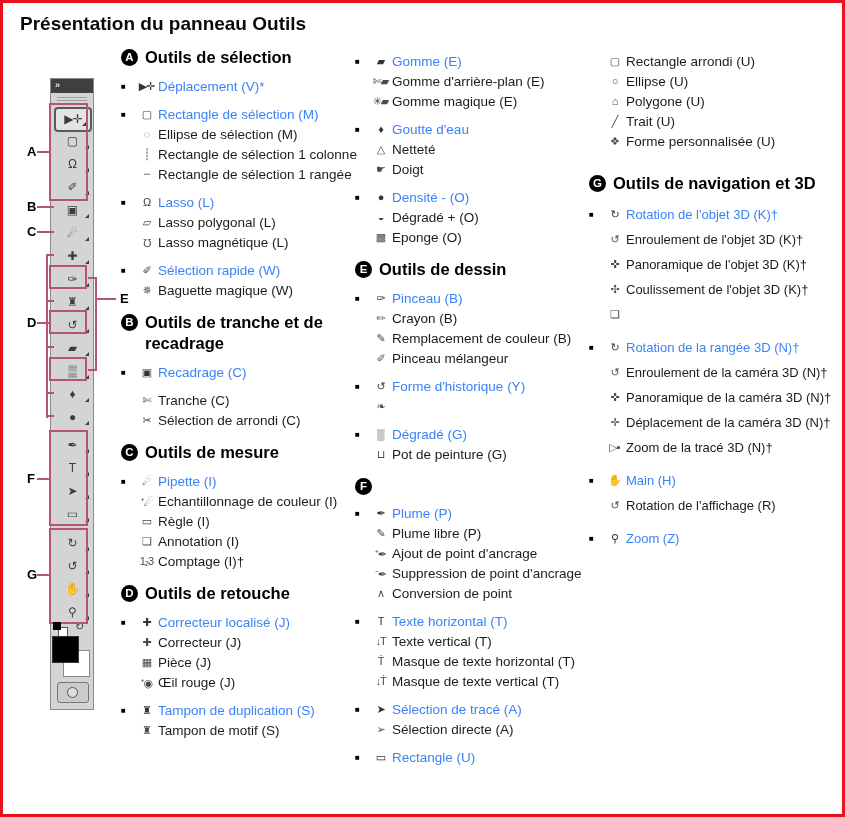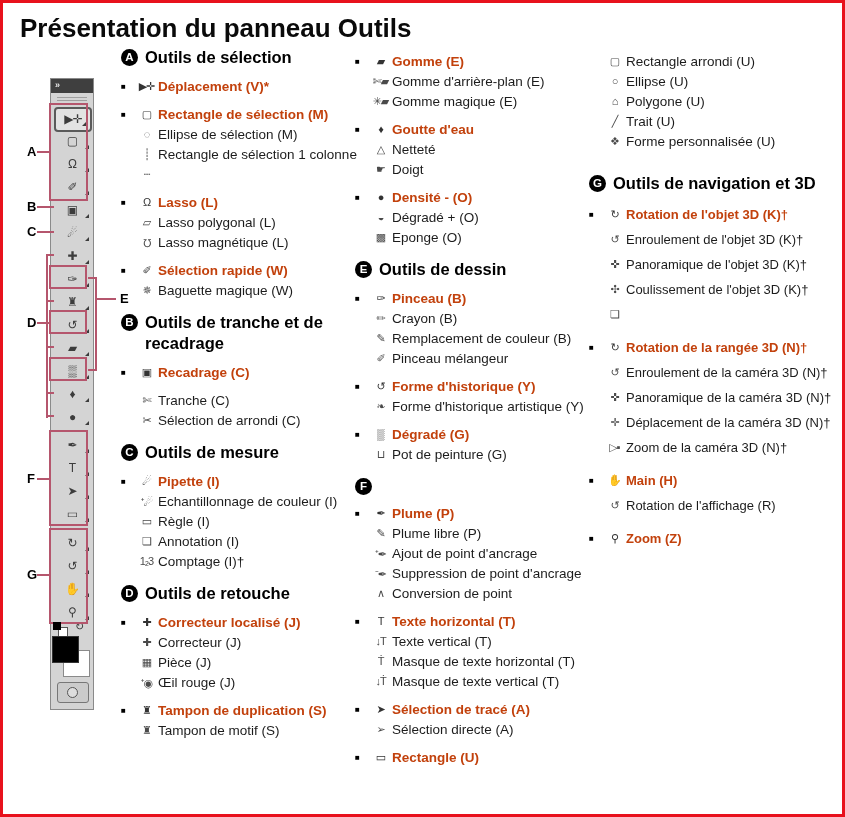--- a/index.html
+++ b/index.html
@@ -1,20 +1,20 @@
 <!DOCTYPE html>
 <html><head>
 <meta charset="utf-8">
 <style>
   html,body{margin:0;padding:0;background:#fff;}
   .page{position:relative;width:845px;height:817px;box-sizing:border-box;
         border:3px solid #e8111c;background:#fff;overflow:hidden;
         font-family:"Liberation Sans",sans-serif;color:#111;}
   
-  .title{position:absolute;left:17px;top:10px;font-size:26px;font-weight:bold;color:#0a0a0a;text-align:center;}
+  .title{position:absolute;left:17px;top:10px;font-size:19px;font-weight:bold;color:#0a0a0a;text-align:center;}
   
   .col{position:absolute;}
   #col1{left:118px;top:44px;width:232px;}
   #col2{left:352px;top:48px;width:238px;}
   #col3{left:586px;top:48px;width:258px;}
   .sec-header{display:flex;gap:7px;margin:12px 0 8px 0;font-weight:bold;
               font-size:16.5px;line-height:21px;color:#000;align-items:flex-start;}
   .sec-header.gap-top{margin-top:22px;}
   .col .sec-header:first-child{margin-top:0;}
   .badge{width:17px;height:17px;border-radius:50%;background:#000;color:#fff;
@@ -22,21 +22,21 @@
          justify-content:center;margin-top:2px;flex:none;}
   .group{margin-bottom:8px;}
   .row{display:flex;align-items:center;height:20px;font-size:13.5px;color:#1c1c1c;white-space:nowrap;}
   .g3d .row{height:25px;}
   .g3d .lb{font-size:13px;}
   .row .sq{width:14px;flex:none;font-size:8px;color:#000;}
   .row .ic{width:23px;flex:none;text-align:center;font-size:11px;color:#4a4a4a;
            letter-spacing:-1px;}
   .row.bold .ic{color:#333;}
   .row .lb{overflow:visible;}
-  .row.bold .lb{font-weight:bold;color:#c2410c;}
+  .row.bold .lb{font-weight:normal;color:#3b82f6;}
   
   .footnote{position:absolute;left:60px;top:786px;font-size:12.5px;color:#0d0d0d;white-space:nowrap;}
   .footnote .fsq{font-size:8px;vertical-align:2px;margin-right:4px;}
   .footnote .fpart{margin-right:16px;}
   
   .panel{position:absolute;left:47px;top:75px;width:44px;height:632px;
          background:#d4d4d4;border:1px solid #8a8a8a;box-sizing:border-box;}
   .panel-header{height:14px;background:#3f3f3f;color:#e8e8e8;font-size:9px;
                 font-weight:bold;line-height:13px;padding-left:4px;letter-spacing:1px;}
   .panel-grip{margin:4px 6px 0 6px;border-top:1px solid #9f9f9f;border-bottom:1px solid #9f9f9f;height:2px;}
@@ -178,20 +178,21 @@
           <span class="lb">Ellipse de sélection (M)</span>
         </div>
         <div class="row">
           <span class="sq"></span>
           <span class="ic">┊</span>
           <span class="lb">Rectangle de sélection 1 colonne</span>
         </div>
         <div class="row">
           <span class="sq"></span>
           <span class="ic">┄</span>
+          <span class="lb">Rectangle de sélection 1 rangée</span>
         </div>
       </div>
       <div class="group">
         <div class="row bold">
           <span class="sq">■</span>
           <span class="ic">Ω</span>
           <span class="lb">Lasso (L)</span>
         </div>
         <div class="row">
           <span class="sq"></span>
@@ -389,21 +390,20 @@
       </div>
       <div class="group">
         <div class="row bold">
           <span class="sq">■</span>
           <span class="ic">↺</span>
           <span class="lb">Forme d'historique (Y)</span>
         </div>
         <div class="row">
           <span class="sq"></span>
           <span class="ic">❧</span>
-          <span class="lb">Forme d'historique artistique (Y)</span>
         </div>
       </div>
       <div class="group">
         <div class="row bold">
           <span class="sq">■</span>
           <span class="ic">▒</span>
           <span class="lb">Dégradé (G)</span>
         </div>
         <div class="row">
           <span class="sq"></span>
@@ -558,21 +558,21 @@
           <span class="lb">Panoramique de la caméra 3D (N)†</span>
         </div>
         <div class="row">
           <span class="sq"></span>
           <span class="ic">✛</span>
           <span class="lb">Déplacement de la caméra 3D (N)†</span>
         </div>
         <div class="row">
           <span class="sq"></span>
           <span class="ic">▷▪</span>
-          <span class="lb">Zoom de la caméra 3D (N)†</span>
+          <span class="lb">Zoom de la tracé 3D (N)†</span>
         </div>
       </div>
       <div class="group g3d">
         <div class="row bold">
           <span class="sq">■</span>
           <span class="ic">✋</span>
           <span class="lb">Main (H)</span>
         </div>
         <div class="row">
           <span class="sq"></span>

